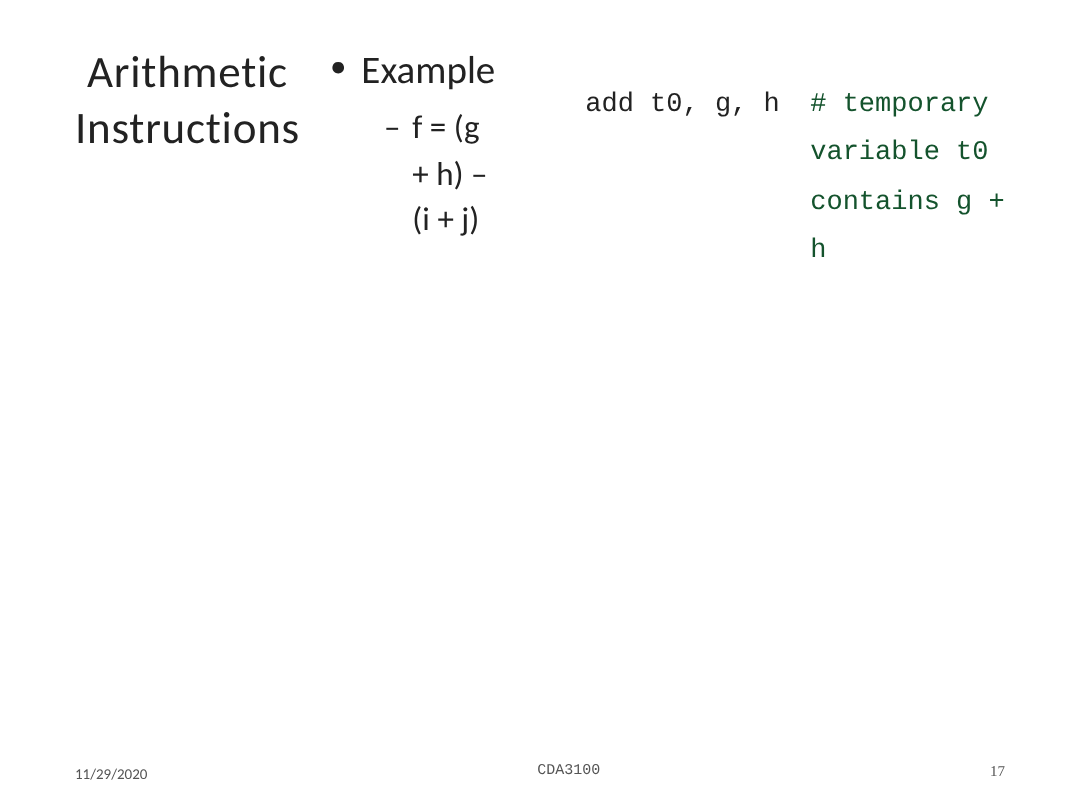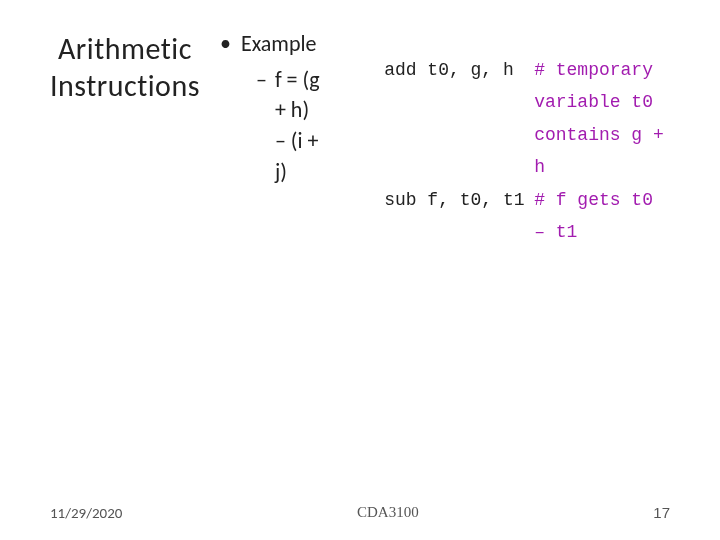--- a/index.html
+++ b/index.html
@@ -49,21 +49,21 @@
       margin-bottom: 6px;
     }
 
     .bullet-dot {
       margin-right: 10px;
       font-size: 22px;
       line-height: 1.3;
     }
 
     .bullet-text {
-      font-size: 22px;
+      font-size: 26px;
       line-height: 1.3;
     }
 
     .sub-bullet {
       margin-left: 36px;
       font-size: 22px;
       line-height: 1.4;
       display: flex;
       align-items: flex-start;
     }
@@ -86,45 +86,45 @@
       gap: 0;
     }
 
     .code-instruction {
       display: inline-block;
       min-width: 150px;
     }
 
     .code-comment {
       display: inline-block;
-      color: #a21caf;
+      color: #14532d;
     }
 
     .footer {
       position: absolute;
       bottom: 18px;
       left: 0;
       right: 0;
       display: flex;
       justify-content: space-between;
       padding: 0 50px;
-      font-size: 15px;
+      font-size: 10px;
       color: #555555;
     }
 
     .footer-date {
       font-family: 'Calibri', Arial, sans-serif;
     }
 
     .footer-course {
-      font-family: Liberation Serif, serif;
+      font-family: Liberation Mono, monospace;
     }
 
     .footer-page {
-      font-family: Liberation Sans, sans-serif;
+      font-family: Liberation Serif, serif;
     }
   </style>
 </head>
 <body>
 
 <div class="slide">
 
   <h1 class="title">Arithmetic Instructions</h1>
 
   <div class="bullet-section">
@@ -138,24 +138,20 @@
     </div>
   </div>
 
   <div class="code-section">
     <div class="code-line">
       <span class="code-instruction">add t0, g,  h</span>
       <span class="code-comment"># temporary variable t0 contains g + h</span>
     </div>
     <div class="code-line">
     </div>
-    <div class="code-line">
-      <span class="code-instruction">sub f,  t0, t1</span>
-      <span class="code-comment"># f gets t0 – t1</span>
-    </div>
   </div>
 
   <div class="footer">
     <span class="footer-date">11/29/2020</span>
     <span class="footer-course">CDA3100</span>
     <span class="footer-page">17</span>
   </div>
 
 </div>
 

